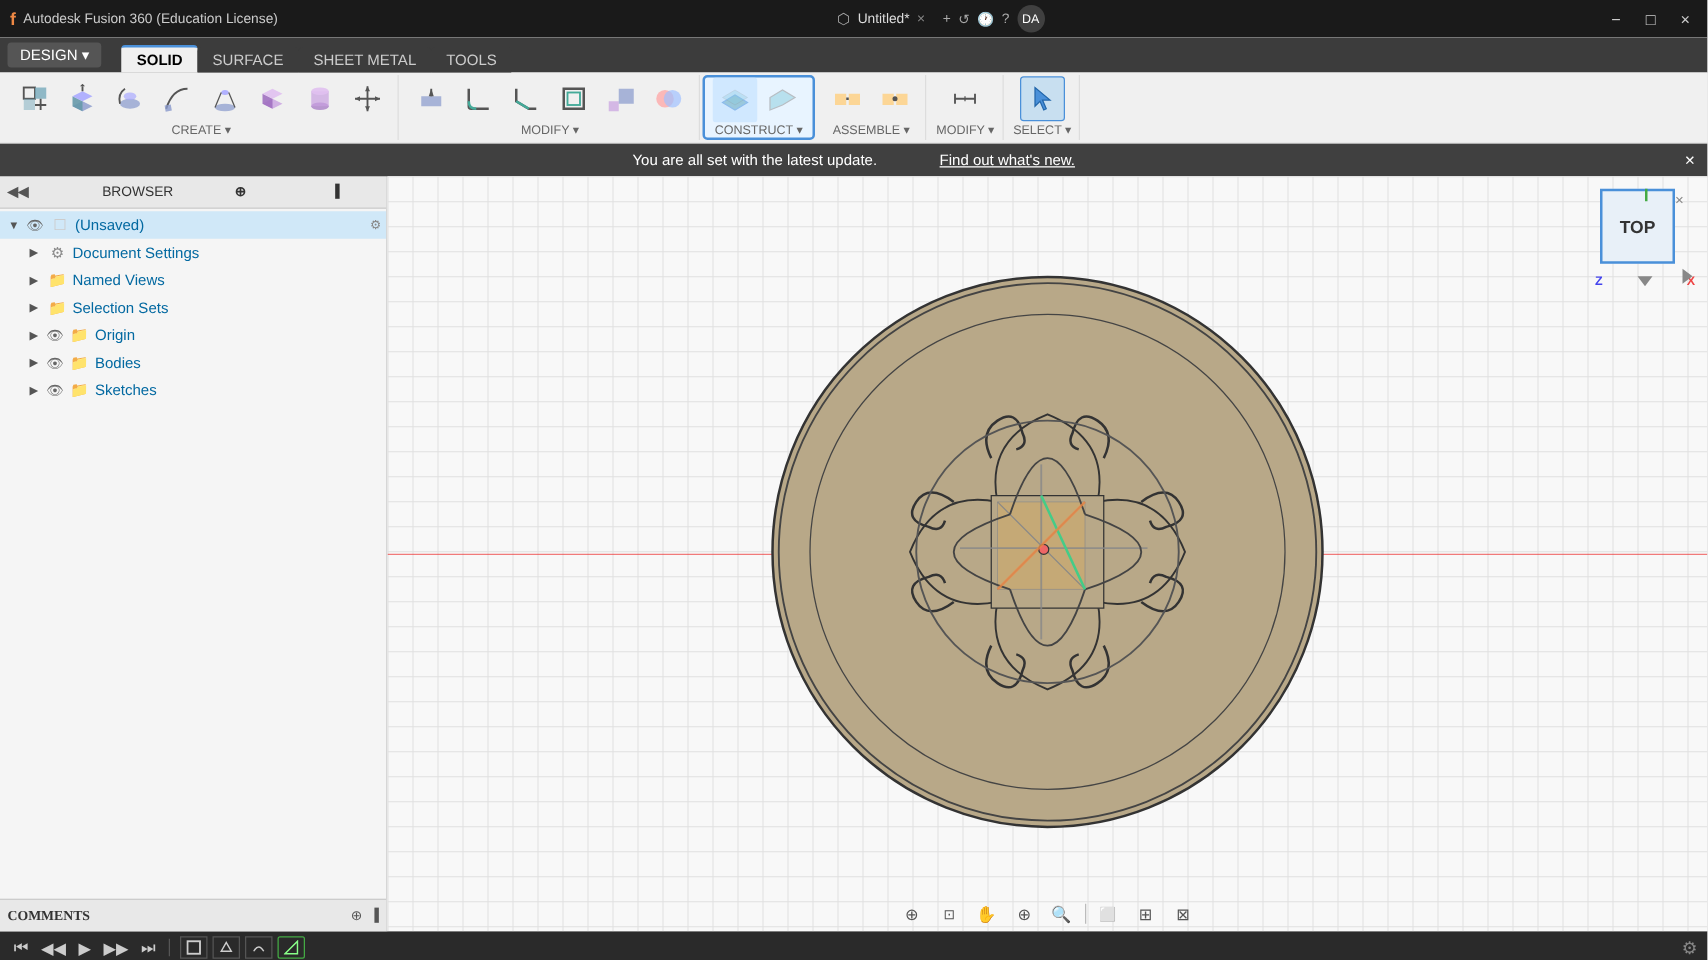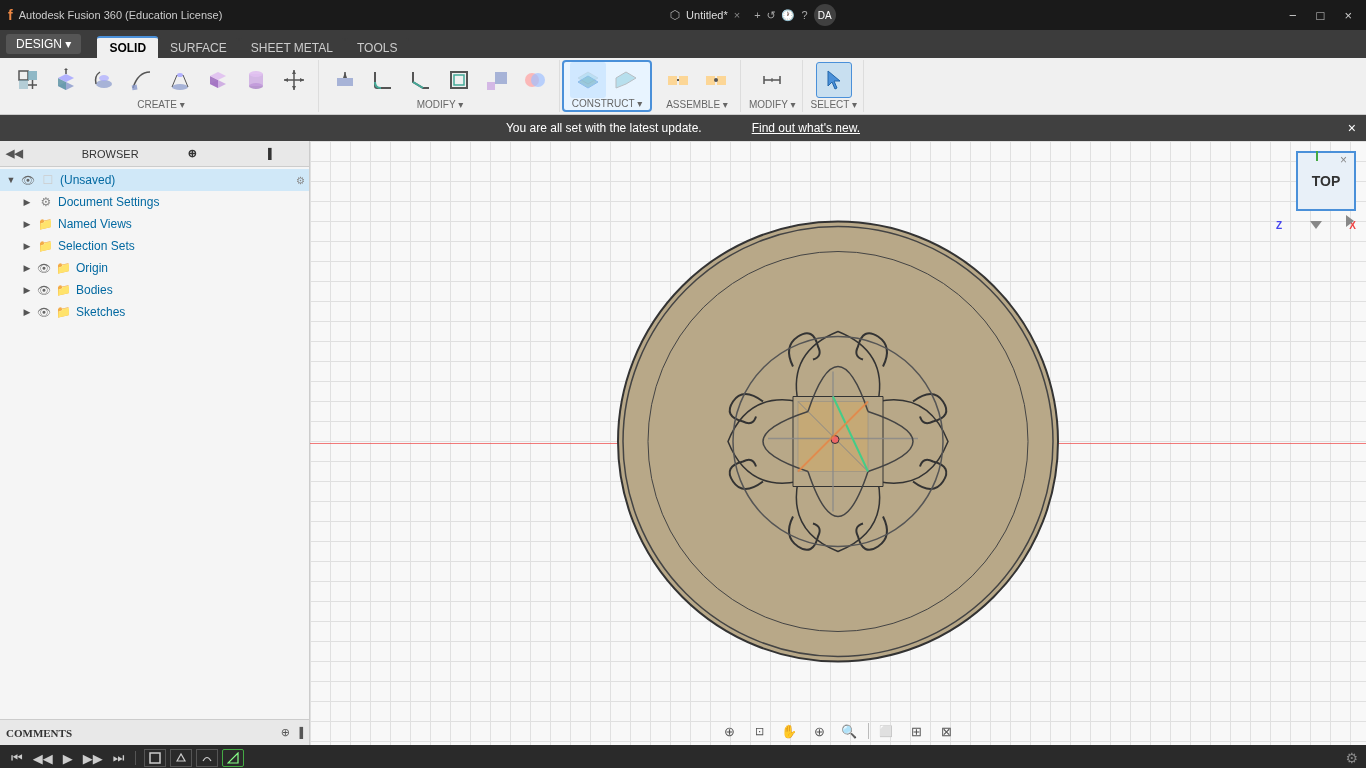--- a/index.html
+++ b/index.html
@@ -459,21 +459,21 @@
 
         <line x1="235" y1="195" x2="270" y2="270" stroke="#4c8" stroke-width="2"></line>
 
         <line x1="200" y1="270" x2="270" y2="200" stroke="#e84" stroke-width="2" opacity="0.8"></line>
       </svg>
     </div>
 
     <div id="compass">
       <div style="position:relative;width:80px;height:80px;">
 
-        <div style="position:absolute;top:0;left:20px;width:60px;height:60px;background:#e8f0f8;border:2px solid #4a90d9;display:flex;align-items:center;justify-content:center;font-weight:bold;font-size:14px;color:#333;cursor:pointer;">
+        <div style="position:absolute;top:0;left:4px;width:60px;height:60px;background:#e8f0f8;border:2px solid #4a90d9;display:flex;align-items:center;justify-content:center;font-weight:bold;font-size:14px;color:#333;cursor:pointer;">
           <span>TOP</span>
         </div>
 
         <div style="position:absolute;bottom:0;right:0;color:#e44;font-size:10px;font-weight:bold;">X</div>
 
         <div style="position:absolute;top:0;left:50%;width:2px;height:10px;background:#4a4;"></div>
 
         <div style="position:absolute;bottom:0;left:0;color:#44e;font-size:10px;font-weight:bold;">Z</div>
 
         <div style="position:absolute;top:2px;right:2px;width:14px;height:14px;cursor:pointer;color:#888;font-size:12px;">×</div>

